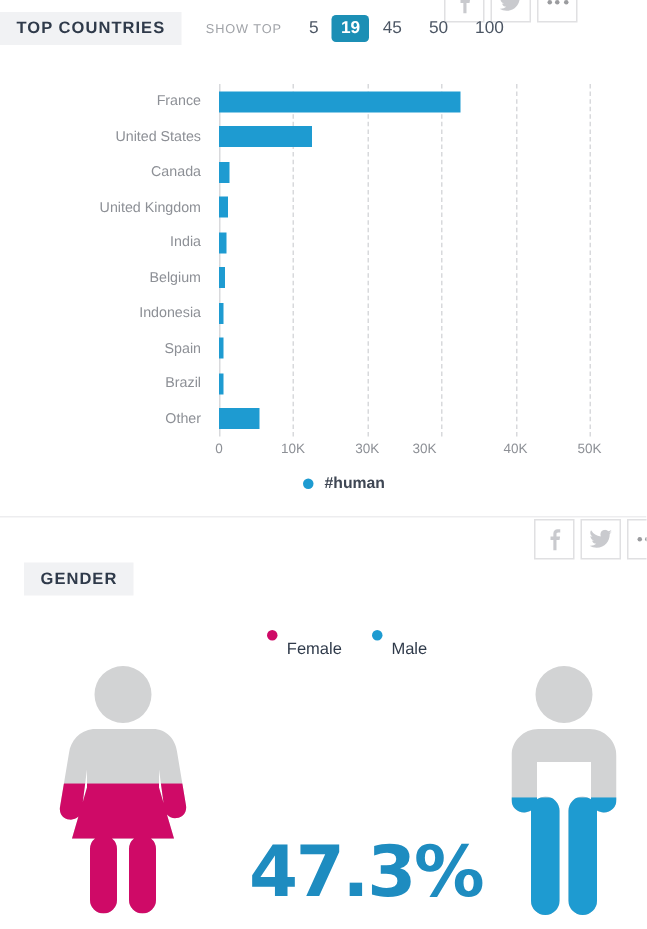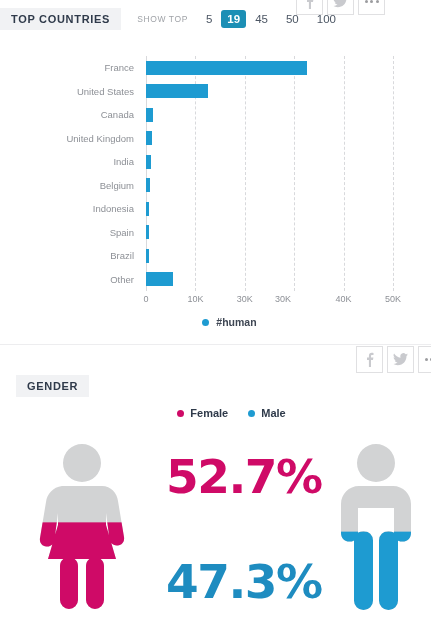--- a/index.html
+++ b/index.html
@@ -213,21 +213,21 @@
   }
   .legend-2 {
     position: absolute;
     left: 0; top: 62px;
     width: 431px;
     display: flex;
     justify-content: center;
     align-items: center;
     gap: 6px;
   }
-  .legend-2 .ltext { font-weight: bold; color: #2f3a4a; font-size: 11px; }
+  .legend-2 .ltext { font-weight: normal; color: #2f3a4a; font-size: 11px; margin-top: 20px; }
   .legend-2 .gap { width: 8px; }
 
   .figs {
     position: absolute;
     left: 0; top: 96px;
     width: 431px;
     height: 178px;
   }
   .fig {
     position: absolute;
@@ -413,21 +413,20 @@
               <rect x="54" y="116" width="18" height="52" rx="9"></rect>
             </clipPath>
           </defs>
           <g clip-path="url(#clip-female)">
             <rect id="female-empty" x="0" y="0" width="100" height="172" fill="#d2d3d4"></rect>
             <rect id="female-fill" x="0" y="81.356" width="100" height="90.644" fill="#cf0a67"></rect>
           </g>
         </svg>
       </div>
 
-      <div class="pct female">52.7%</div>
       <div class="pct male">47.3%</div>
 
       <div class="fig male">
         <svg viewBox="0 0 100 172" aria-hidden="true">
           <defs>
             <clipPath id="clip-male">
 
               <circle cx="50" cy="22" r="19"></circle>
 
               <path d="M33 45 h34 c10 0 18 8 18 18 v29 c0 5-3.6 8.6-8.5 8.6 -4.9 0-8.5-3.6-8.5-8.6 V67 H32 v25 c0 5-3.6 8.6-8.5 8.6 -4.9 0-8.5-3.6-8.5-8.6 V63 c0-10 8-18 18-18 z"></path>

